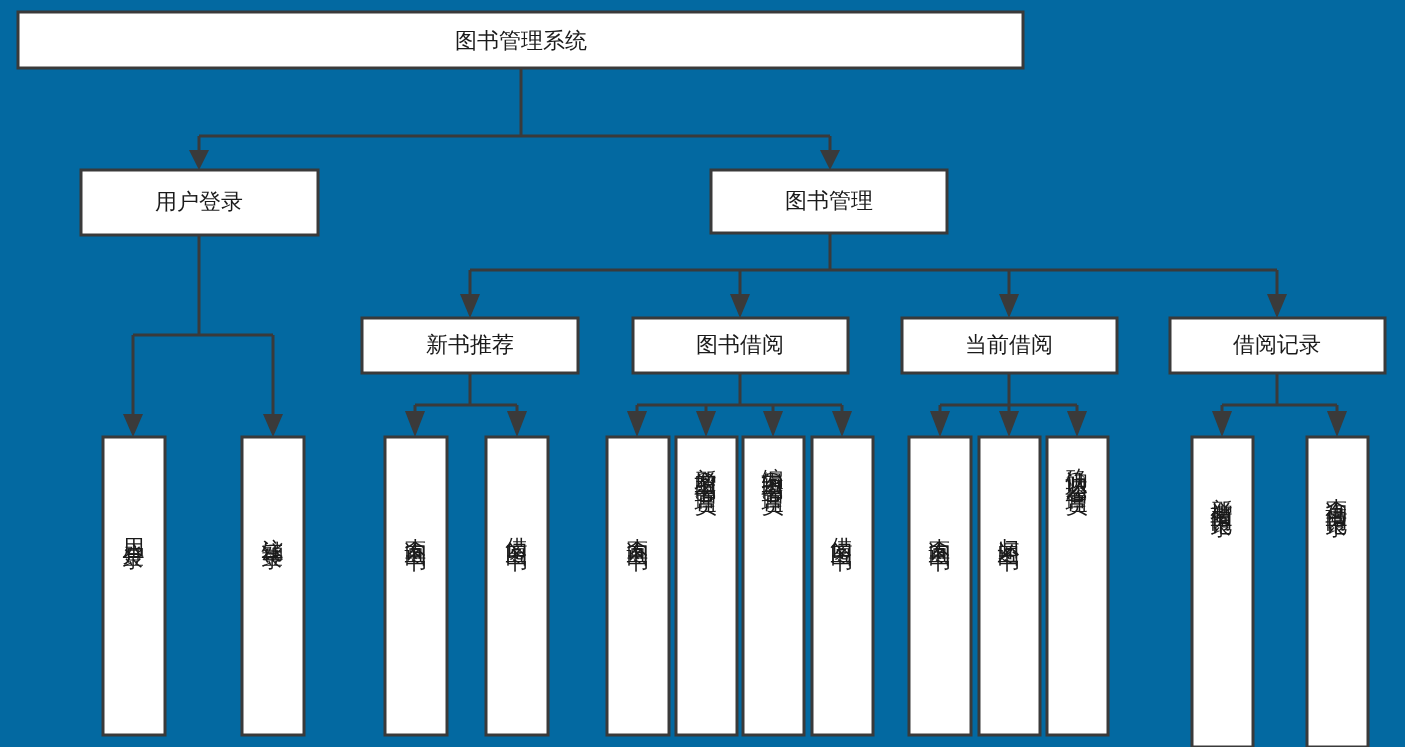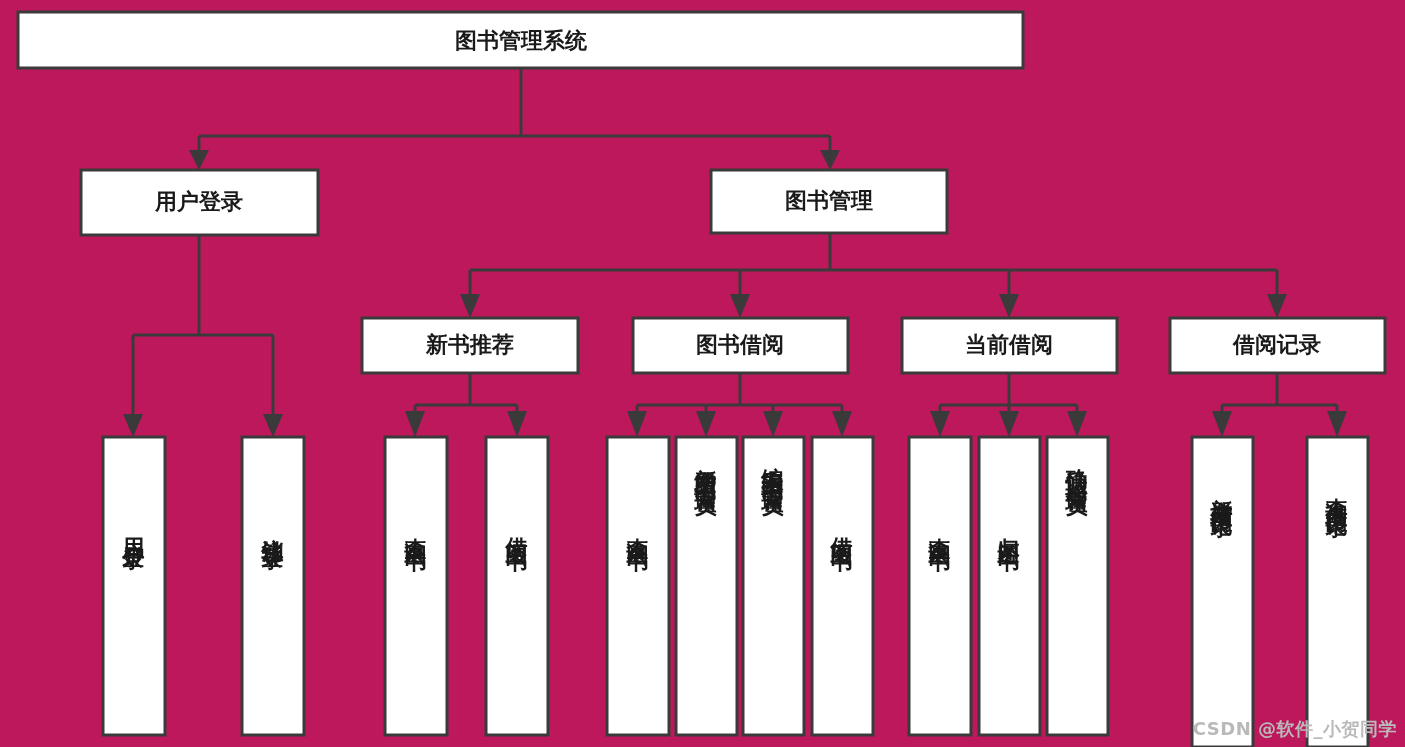--- a/index.html
+++ b/index.html
@@ -10,22 +10,21 @@
   body {
     width: 1405px;
     height: 747px;
     font-family: "DejaVu Sans", "Liberation Sans", sans-serif;
     overflow: hidden;
   }
   #chart-root {
     position: relative;
     width: 1405px;
     height: 747px;
-    background: #be185d;
-    font-weight: bold;
+    background: #0369a1;
   }
   svg.diagram {
     position: absolute;
     left: 0;
     top: 0;
     width: 1405px;
     height: 747px;
     display: block;
   }
   .node-box {
@@ -234,15 +233,14 @@
       <text class="node-label-v" x="1222" y="480" text-anchor="start">新增借阅记录</text>
     </g>
 
     <g>
       <rect class="node-box" x="1307" y="437" width="61" height="310"></rect>
       <text class="node-label-v" x="1337" y="480" text-anchor="start">查询借阅记录</text>
     </g>
 
   </svg>
 
-  <div class="watermark">CSDN @软件_小贺同学</div>
 
 </div>
 
 </body></html>

